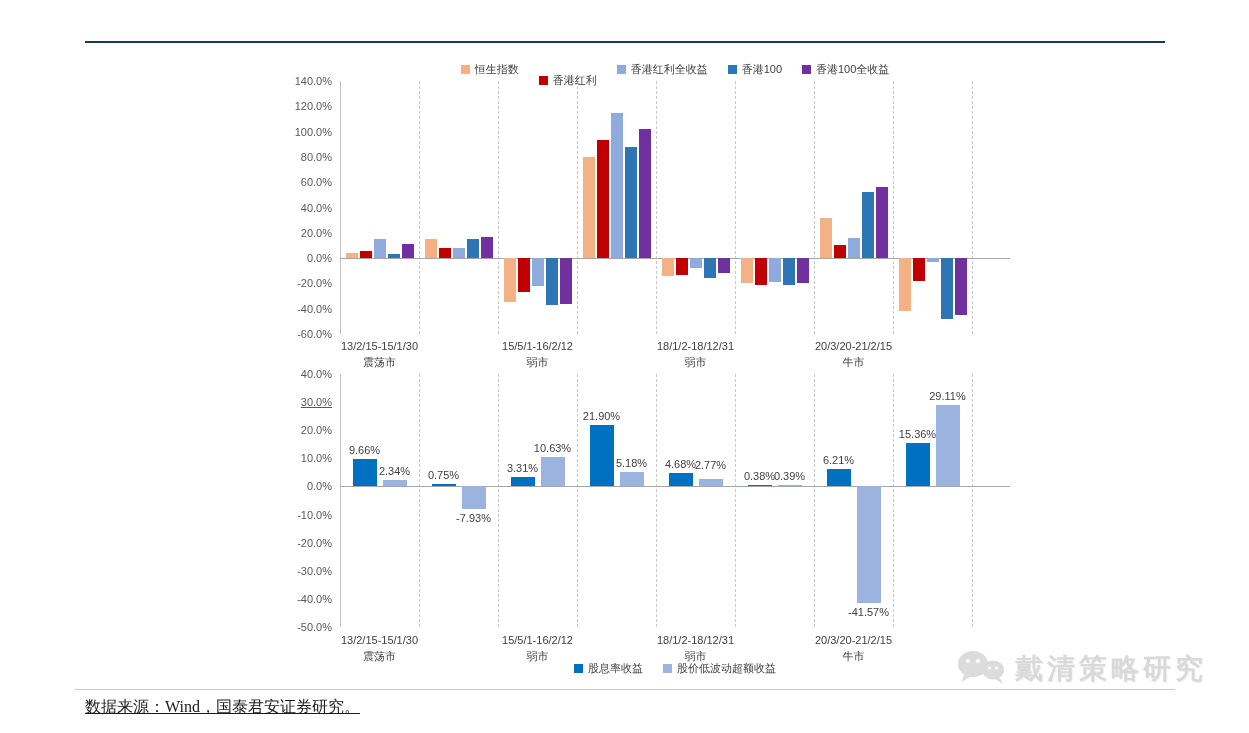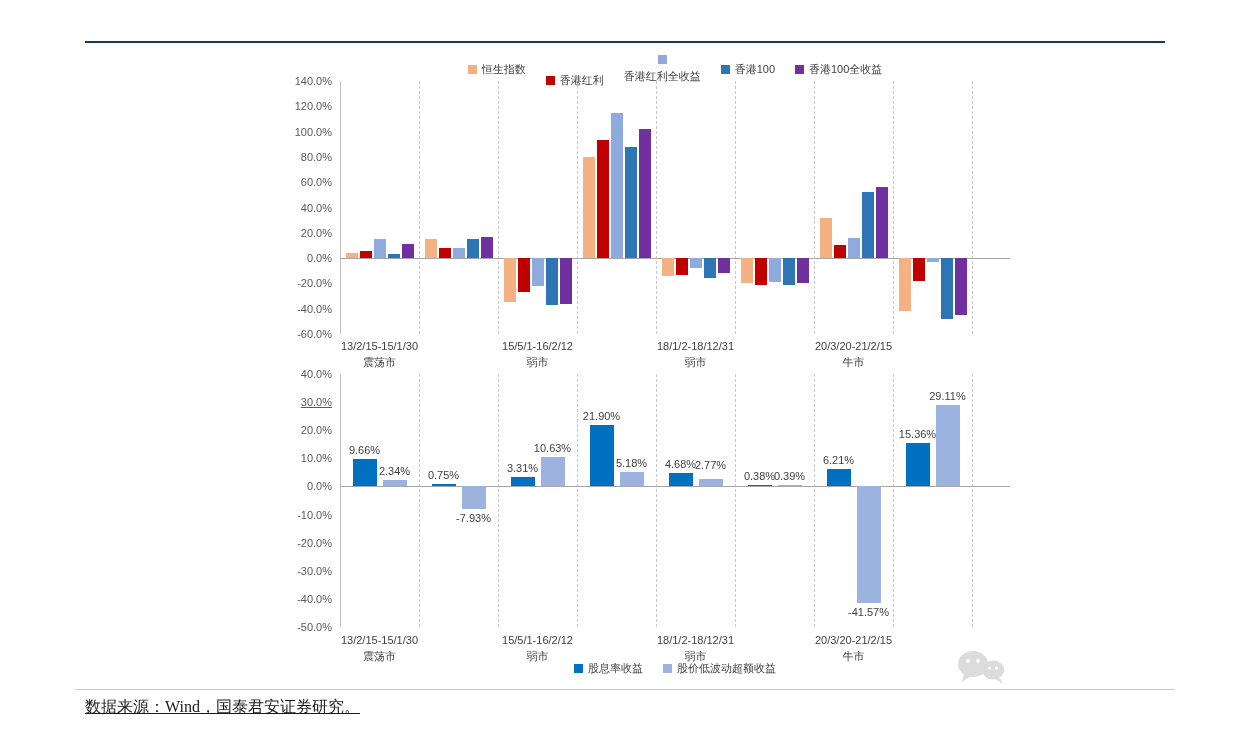--- a/index.html
+++ b/index.html
@@ -72,20 +72,21 @@
         <ellipse cx="18" cy="16" rx="15" ry="13" fill="#DCDCDC"></ellipse>
         <polygon points="9,26 7,34 16,28" fill="#DCDCDC"></polygon>
         <circle cx="13" cy="13" r="2" fill="#ffffff"></circle>
         <circle cx="23" cy="13" r="2" fill="#ffffff"></circle>
         <ellipse cx="38" cy="22" rx="11" ry="9.5" fill="#DCDCDC"></ellipse>
         <polygon points="45,30 48,36 40,31" fill="#DCDCDC"></polygon>
         <circle cx="34.5" cy="20" r="1.6" fill="#ffffff"></circle>
         <circle cx="41.5" cy="20" r="1.6" fill="#ffffff"></circle>
       </svg>
     </span>
+    <span class="watermark-text">戴清策略研究</span>
   </div>
 
 <div class="ytick" style="left: 280px; top: 81px;">140.0%</div>
     <div class="ytick" style="left: 280px; top: 106.3px;">120.0%</div>
     <div class="ytick" style="left: 280px; top: 131.6px;">100.0%</div>
     <div class="ytick" style="left: 280px; top: 156.9px;">80.0%</div>
     <div class="ytick" style="left: 280px; top: 182.2px;">60.0%</div>
     <div class="ytick" style="left: 280px; top: 207.5px;">40.0%</div>
     <div class="ytick" style="left: 280px; top: 232.8px;">20.0%</div>
     <div class="ytick" style="left: 280px; top: 258.1px;">0.0%</div>
@@ -160,21 +161,21 @@
     </div>
     <div class="legend" style="left: 340px; top: 51px; width: 670px; align-items: center;">
       <div class="legend-item" style="display: flex;">
         <div class="swatch" style="background: rgb(244, 177, 131);"></div>
         <span>恒生指数</span>
       </div>
       <div class="legend-item" style="display: flex; margin-top: 22px;">
         <div class="swatch" style="background: rgb(192, 0, 0);"></div>
         <span>香港红利</span>
       </div>
-      <div class="legend-item" style="display: flex; flex-direction: column;">
+      <div class="legend-item" style="display: flex;">
         <div class="swatch" style="background: rgb(143, 170, 220);"></div>
         <span>香港红利全收益</span>
       </div>
       <div class="legend-item" style="display: flex;">
         <div class="swatch" style="background: rgb(46, 117, 182);"></div>
         <span>香港100</span>
       </div>
       <div class="legend-item" style="display: flex;">
         <div class="swatch" style="background: rgb(112, 48, 160);"></div>
         <span>香港100全收益</span>

